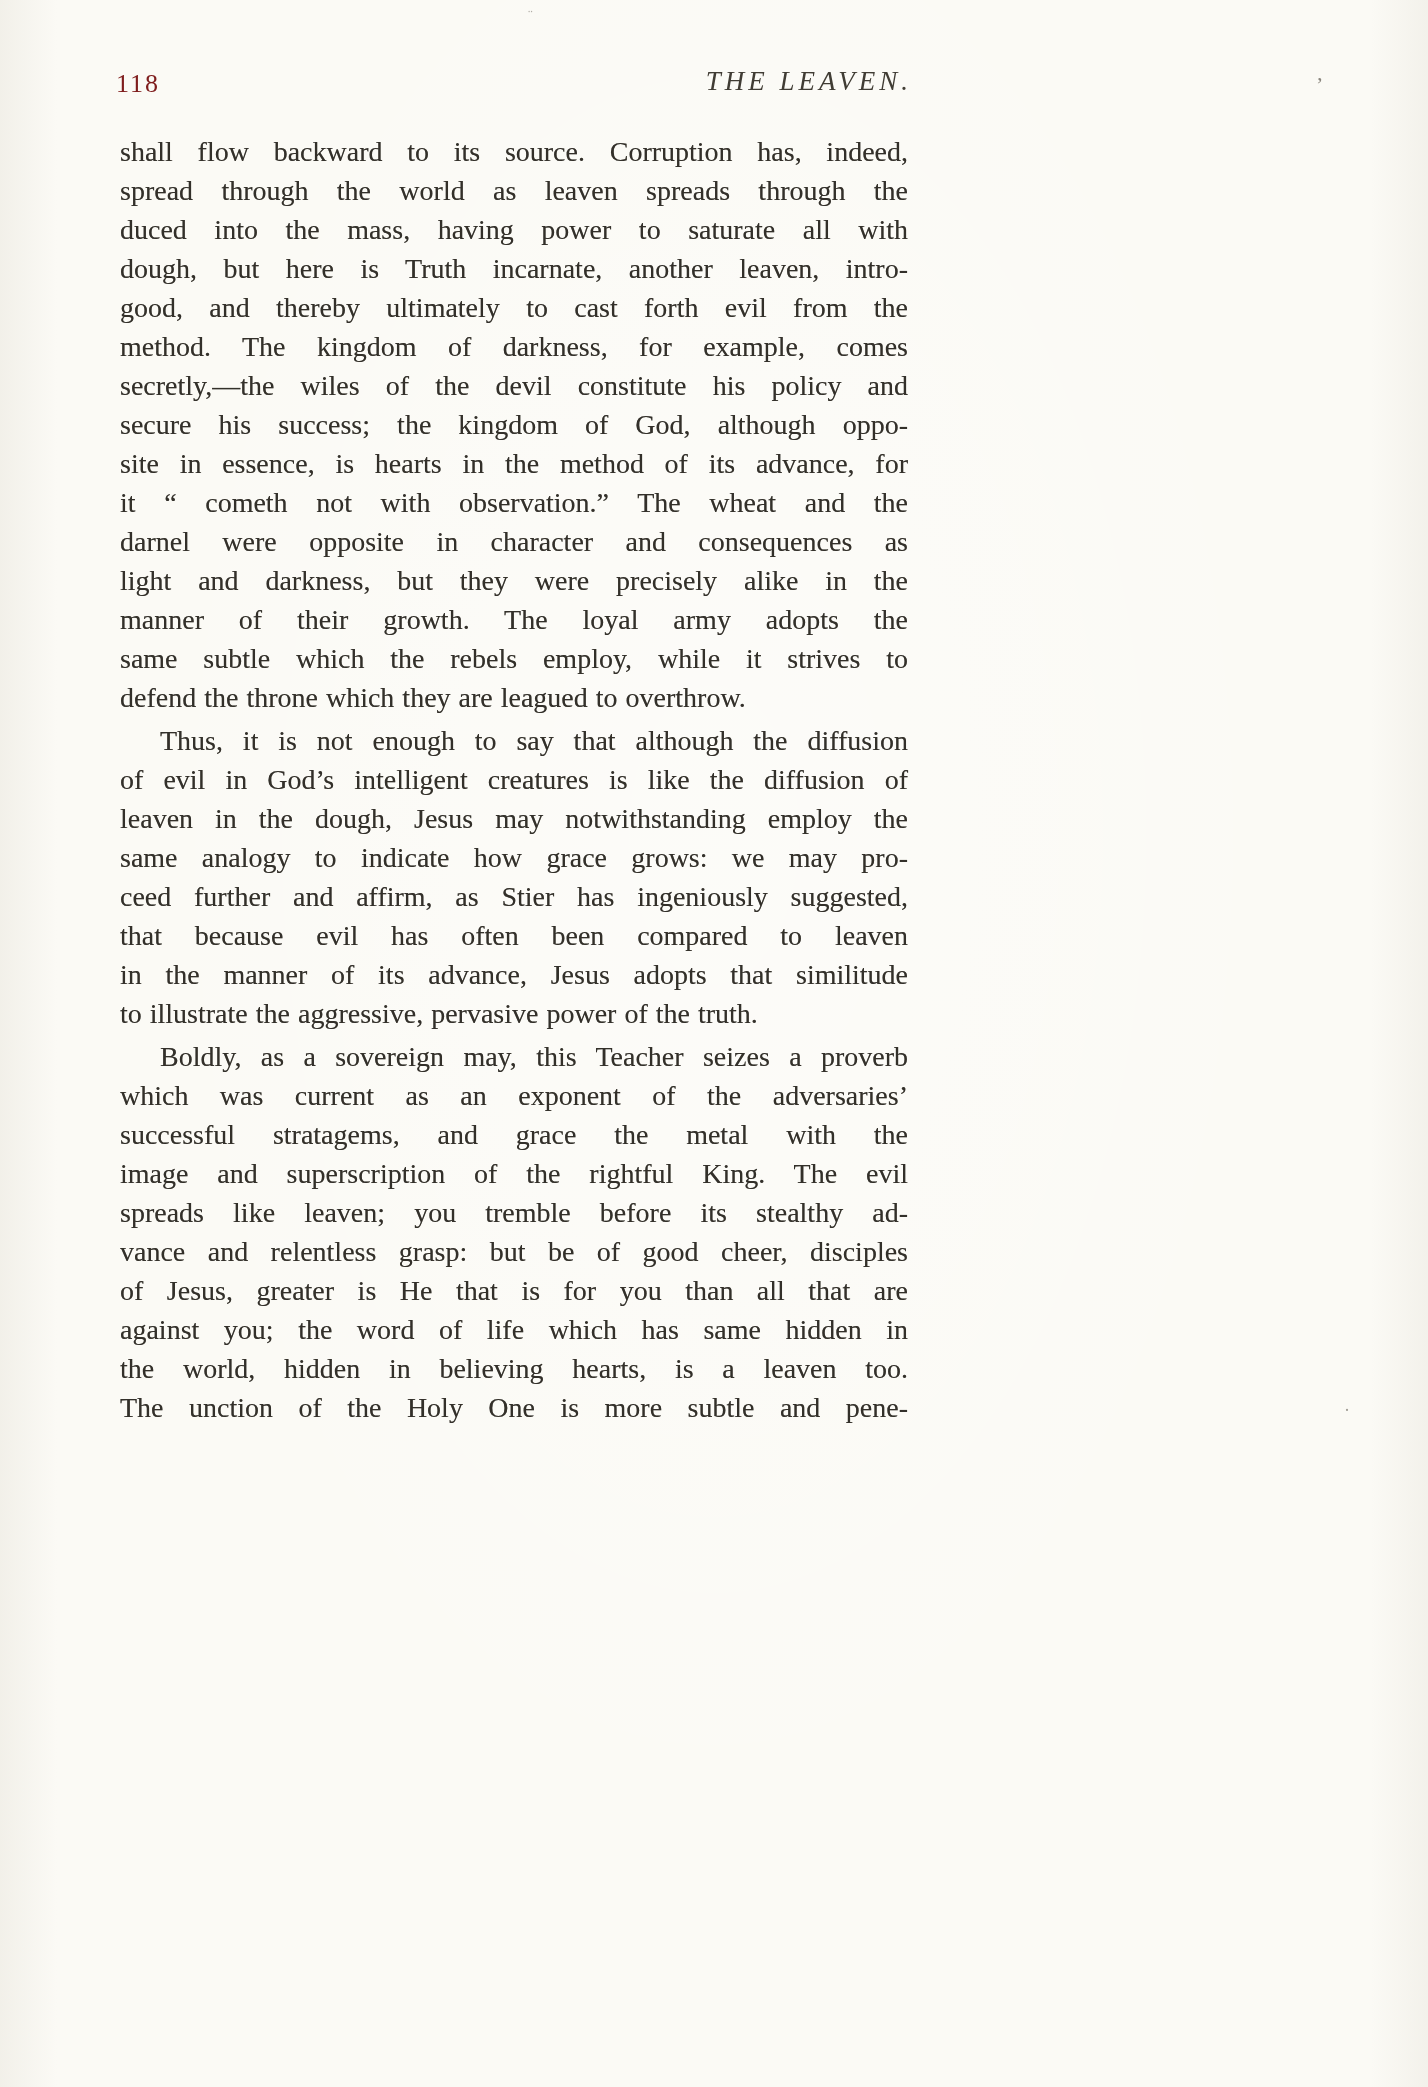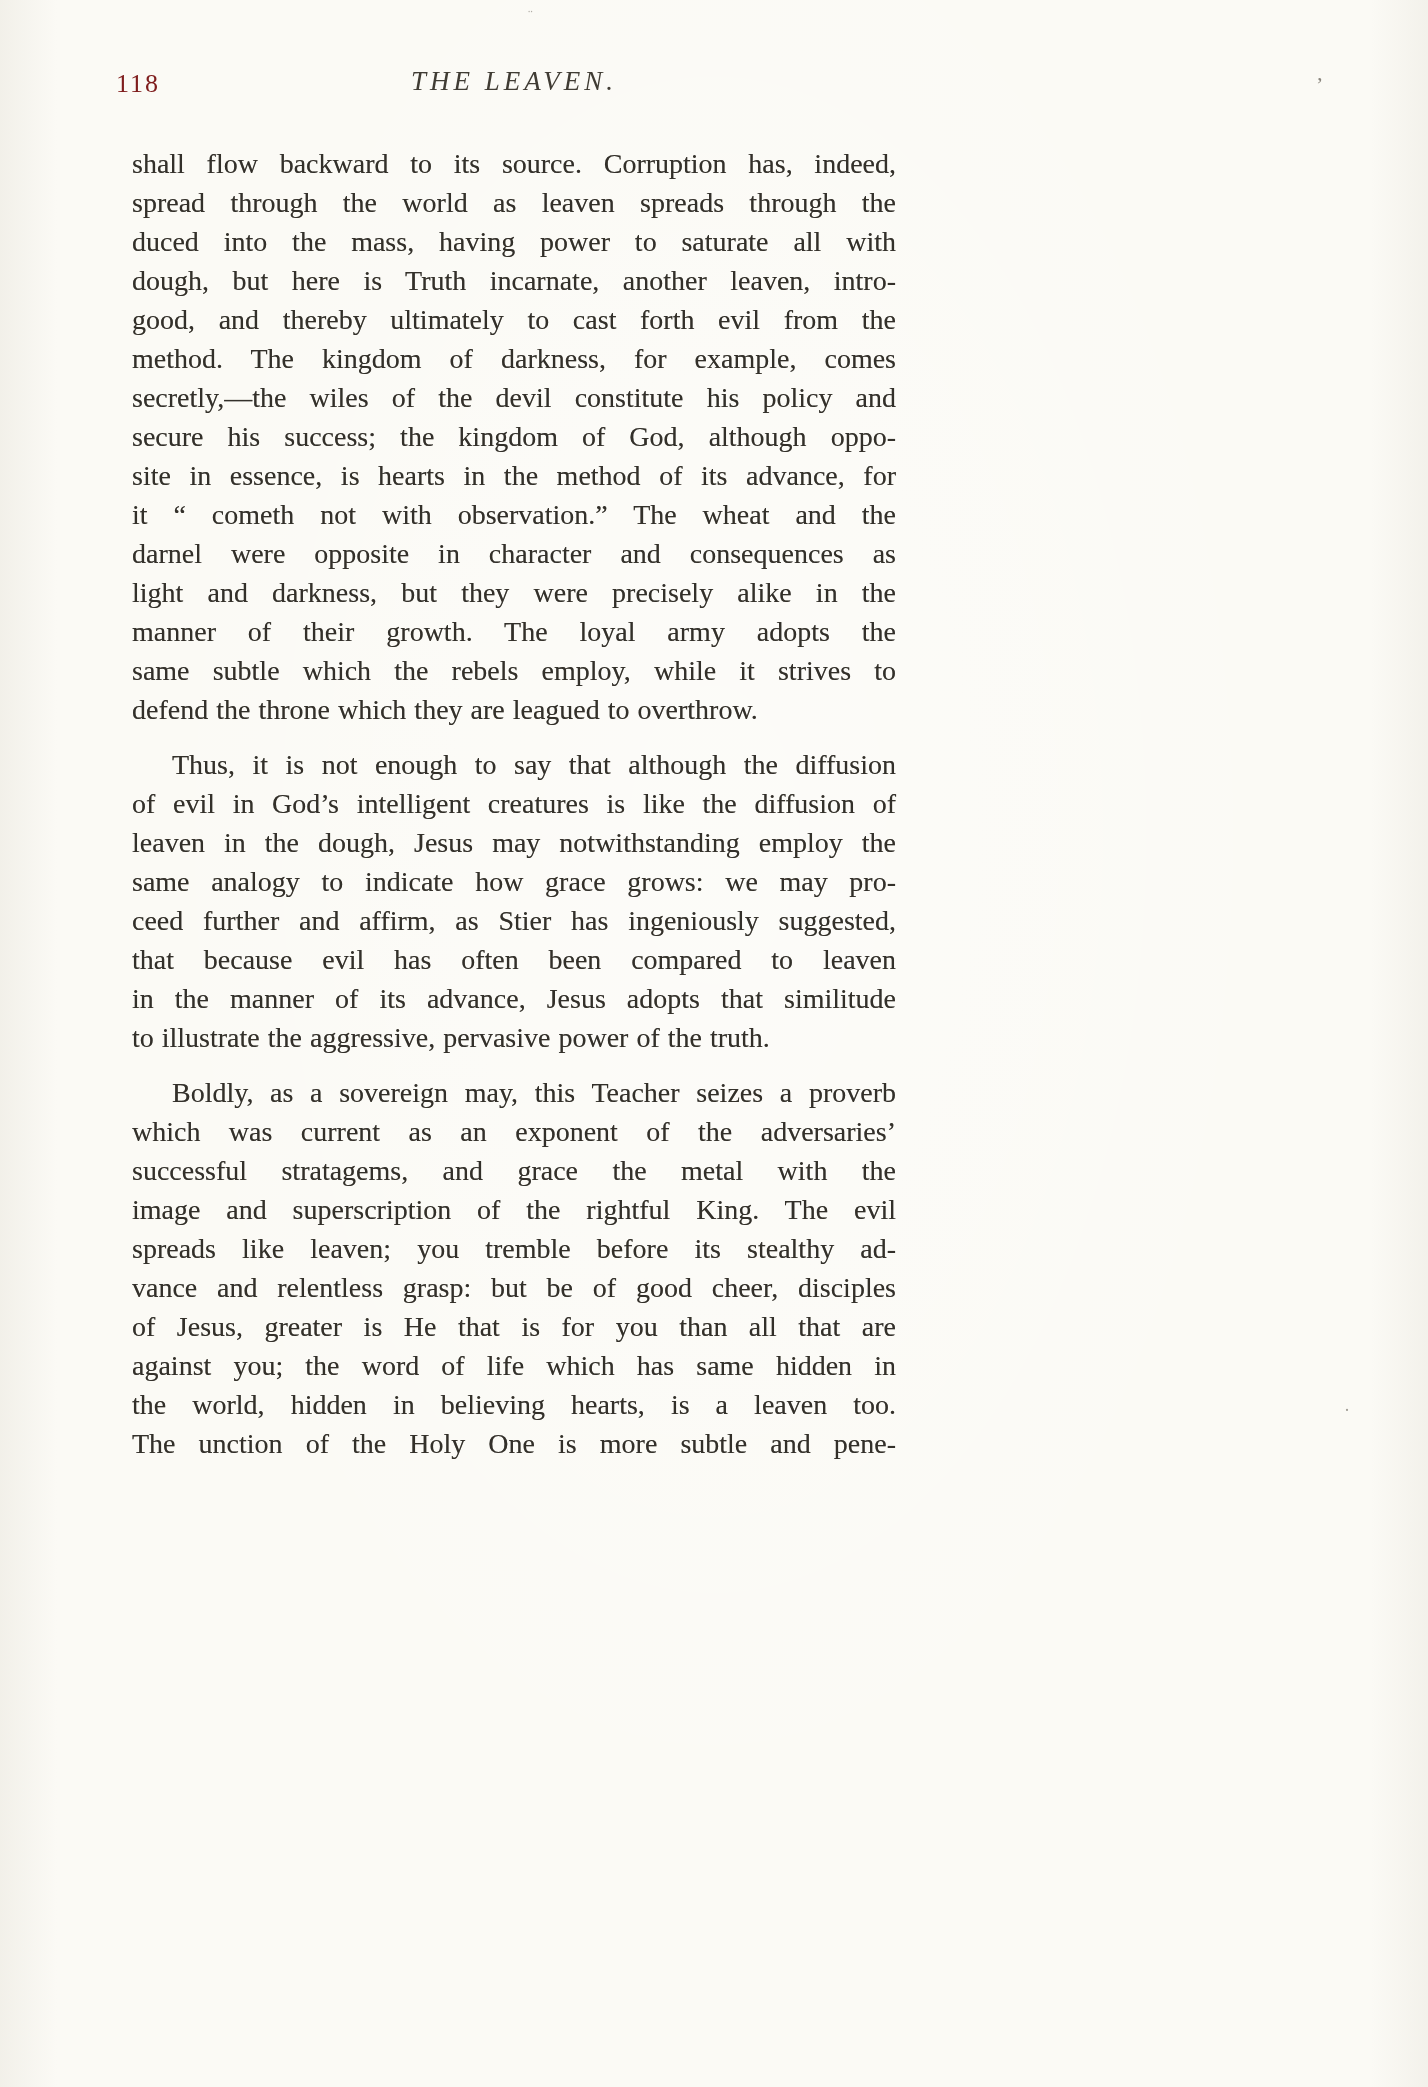--- a/index.html
+++ b/index.html
@@ -37,38 +37,38 @@
     top: 3px;
     font-size: 26px;
     letter-spacing: 2px;
     color: #7f1d1d;
   }
   .header-title {
     position: absolute;
     left: 0;
     right: 0;
     top: 0;
-    text-align: center;
+    text-align: right;
     font-style: italic;
     font-size: 27px;
     letter-spacing: 4px;
     color: #403c34;
   }
   .body-text {
     position: absolute;
     top: 128px;
     left: 116px;
     width: 796px;
     font-size: 28px;
     line-height: 39px;
     color: #33302a;
     text-shadow: 0 0 0.5px rgba(51,48,42,0.45);
   }
   .paragraph {
-    margin: 16px;
+    margin: 4px;
   }
   .text-line {
     text-align: justify;
     text-align-last: justify;
     white-space: normal;
     word-spacing: 1px;
   }
   .text-line.indent {
     padding-left: 40px;
   }

